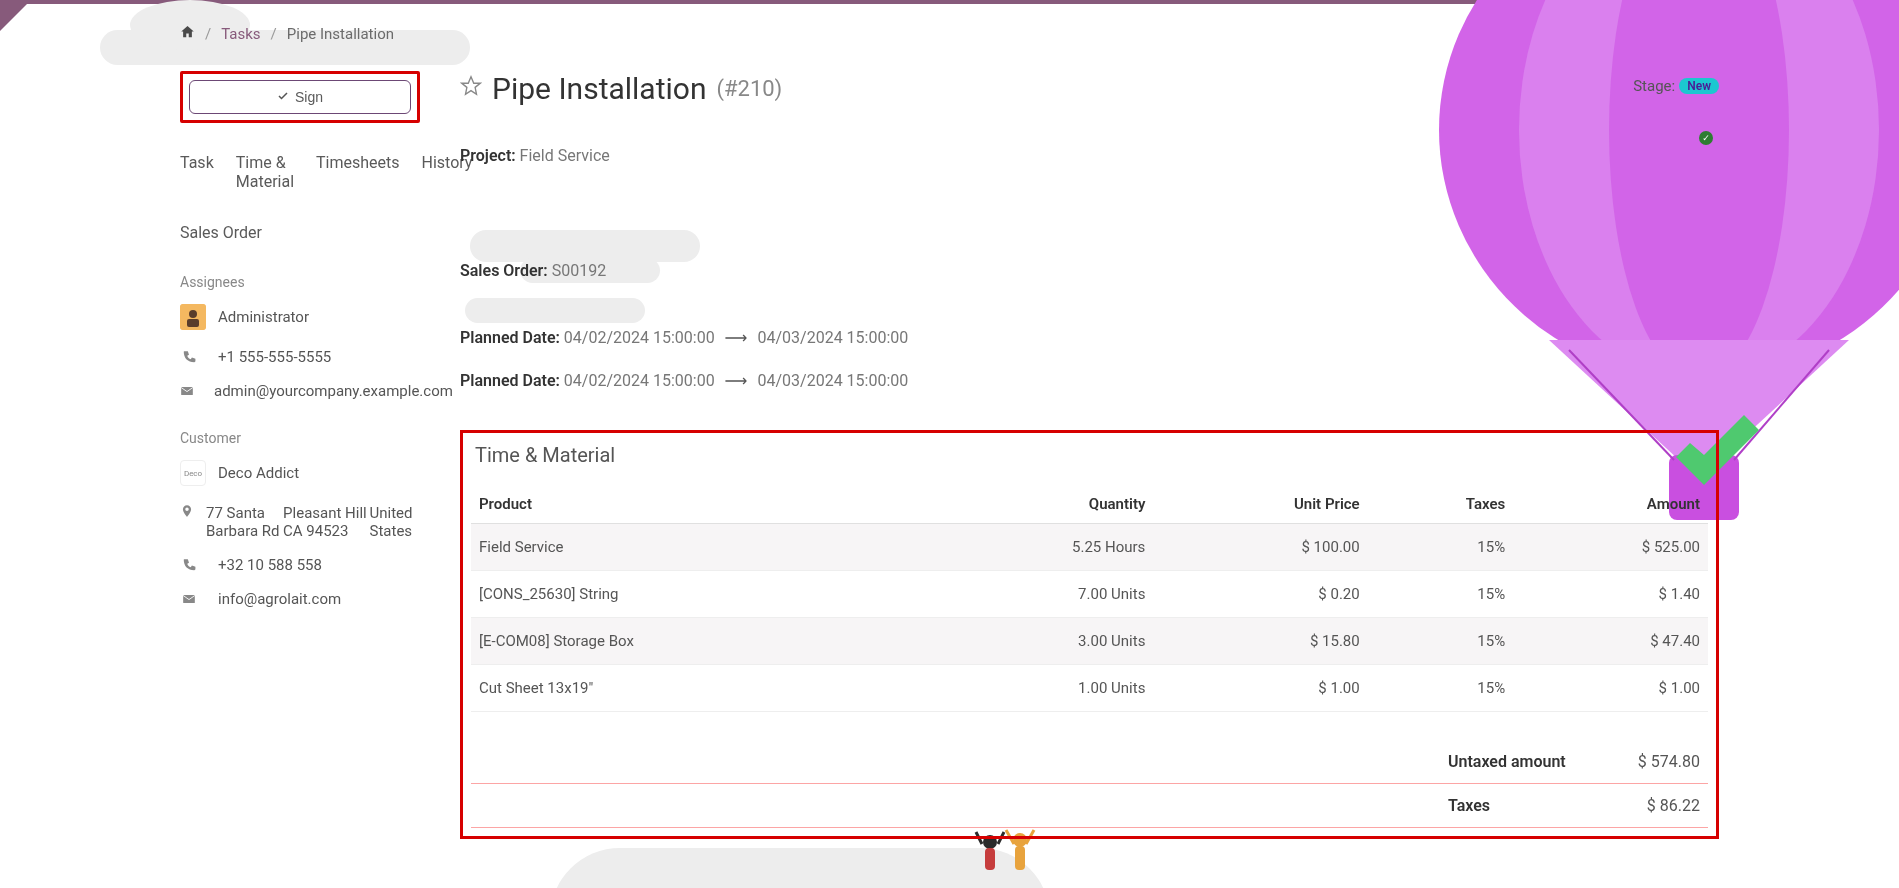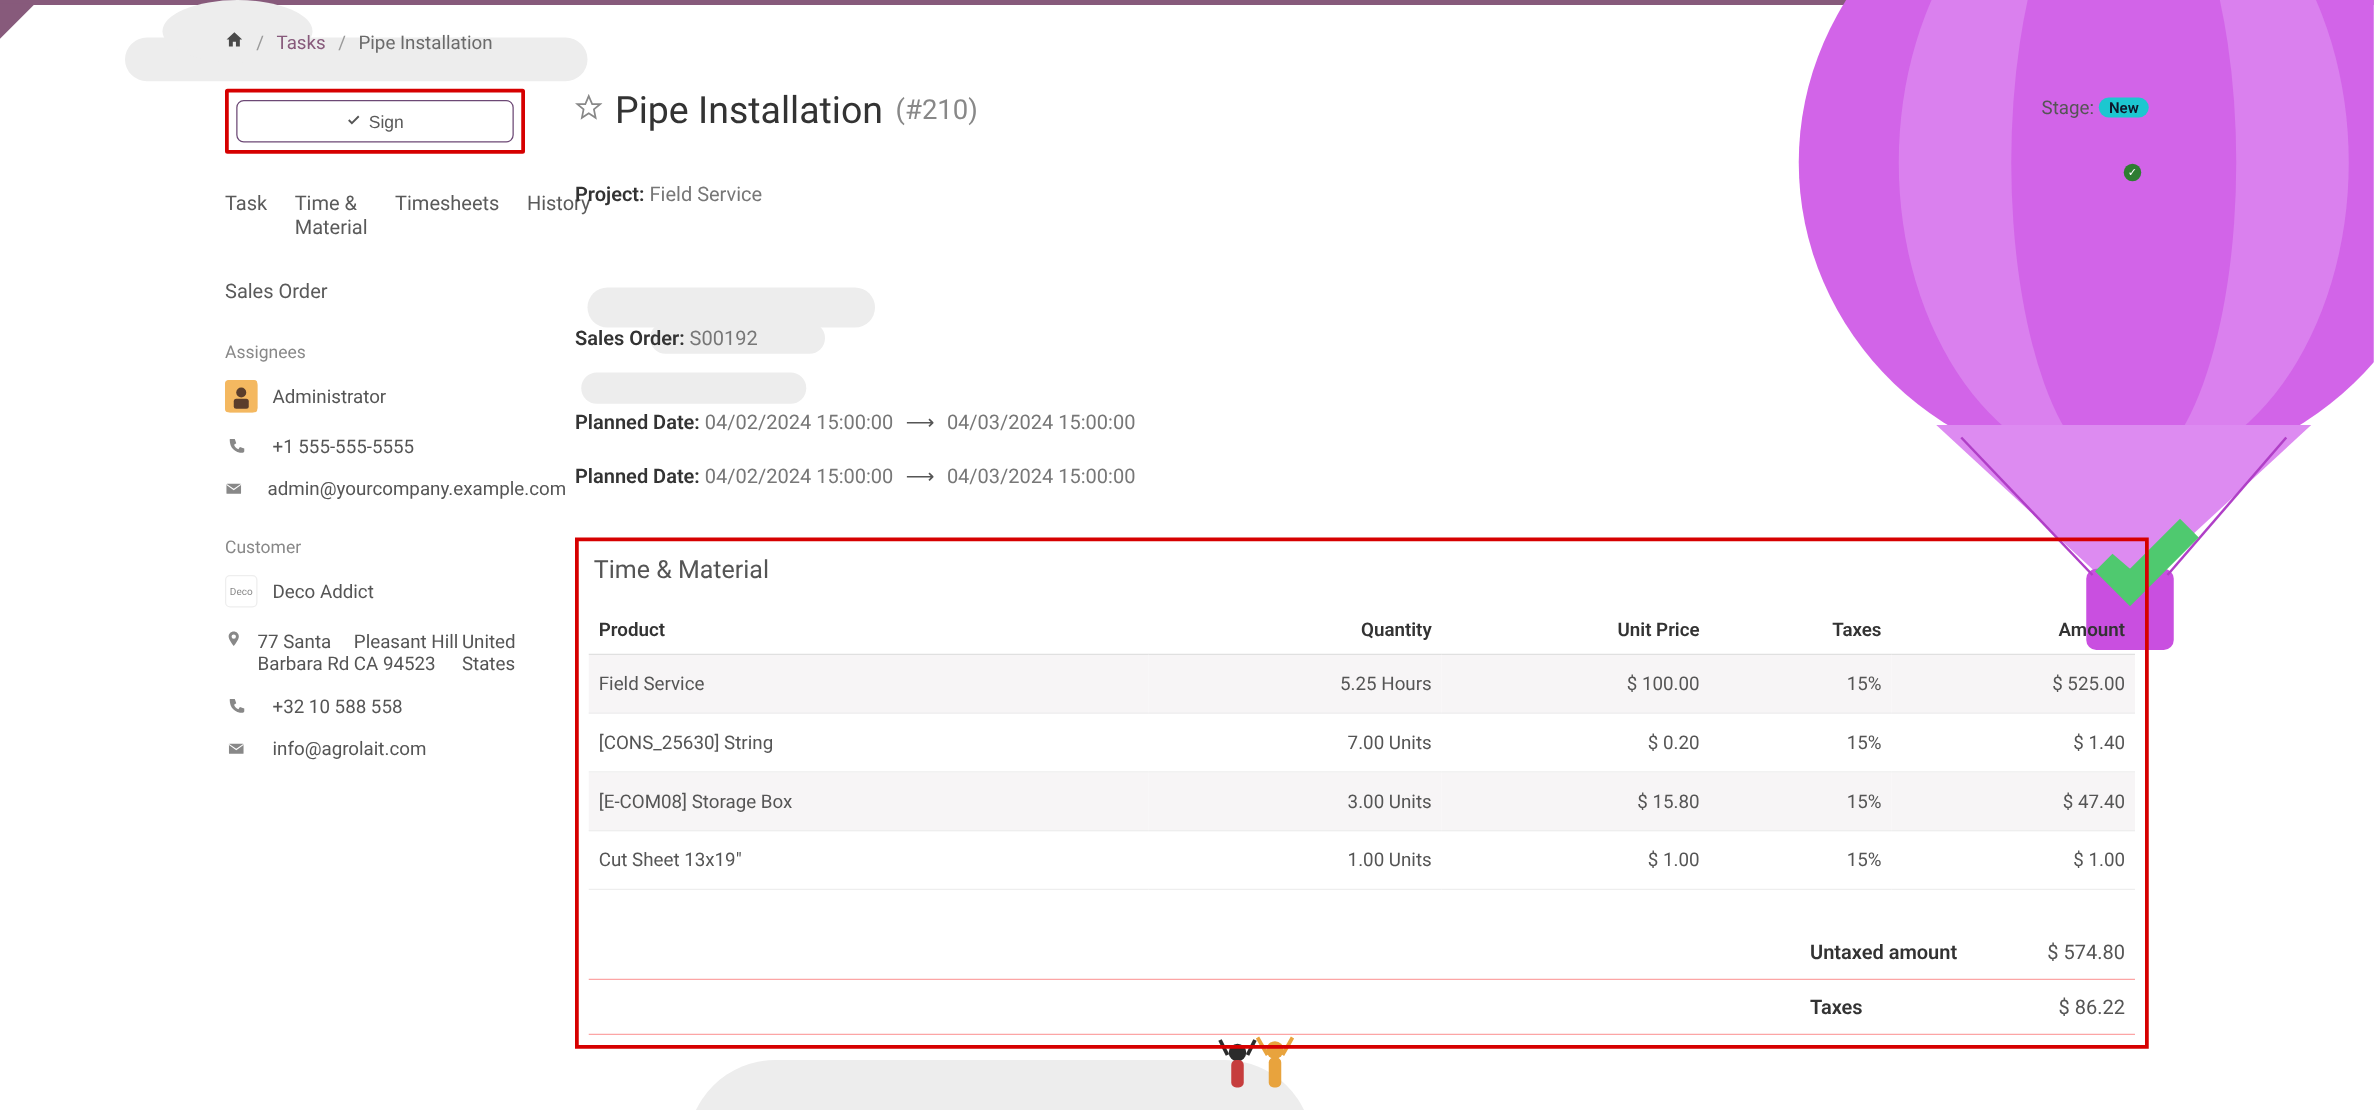--- a/index.html
+++ b/index.html
@@ -107,21 +107,21 @@
 .addr-row { display:flex; align-items:flex-start; gap:12px; margin-bottom:16px; font-size:15px; color:#555;}
 .customer-logo { width:26px; height:26px; border-radius:4px; background:#fff; border:1px solid #eee; display:inline-flex; align-items:center; justify-content:center; font-size:8px; color:#888;}
 
 .content { flex: 1; position: relative; }
 .header-row { display:flex; justify-content:space-between; align-items:flex-start; margin-bottom: 40px;}
 .title-wrap { display:flex; align-items:center; gap: 10px; }
 .title-wrap h1 { font-size: 30px; font-weight: 400; color: #333; }
 .task-ref { color: #888; font-size: 22px; }
 .star-icon { font-size: 22px; color: #999; cursor:pointer;}
 .stage-wrap { display:flex; align-items:center; gap:4px; font-size:15px; color:#555; margin-top: 6px;}
-.stage-badge { background:#1cc7d0; color:#0f172a; border-radius:10px; padding:1px 8px; font-size:12px; font-weight:600;}
+.stage-badge { background:#1cc7d0; color:#4c1d95; border-radius:10px; padding:1px 8px; font-size:12px; font-weight:600;}
 .check-badge { position:absolute; right:6px; top:60px; width:14px; height:14px; background:#2e7d32; border-radius:50%; display:inline-flex; align-items:center; justify-content:center; color:#fff; font-size:9px;}
 
 .details { font-size: 16px; color:#555; }
 .detail-row { margin-bottom: 24px; }
 .detail-row .label { font-weight: 600; color:#333; }
 .detail-row .value { color:#777; }
 .detail-grid { display:flex; gap: 72px; margin-bottom: 24px; flex-direction: column;}
 .arrow { color:#555; margin: 0 6px; }
 
 .tm-wrapper {

